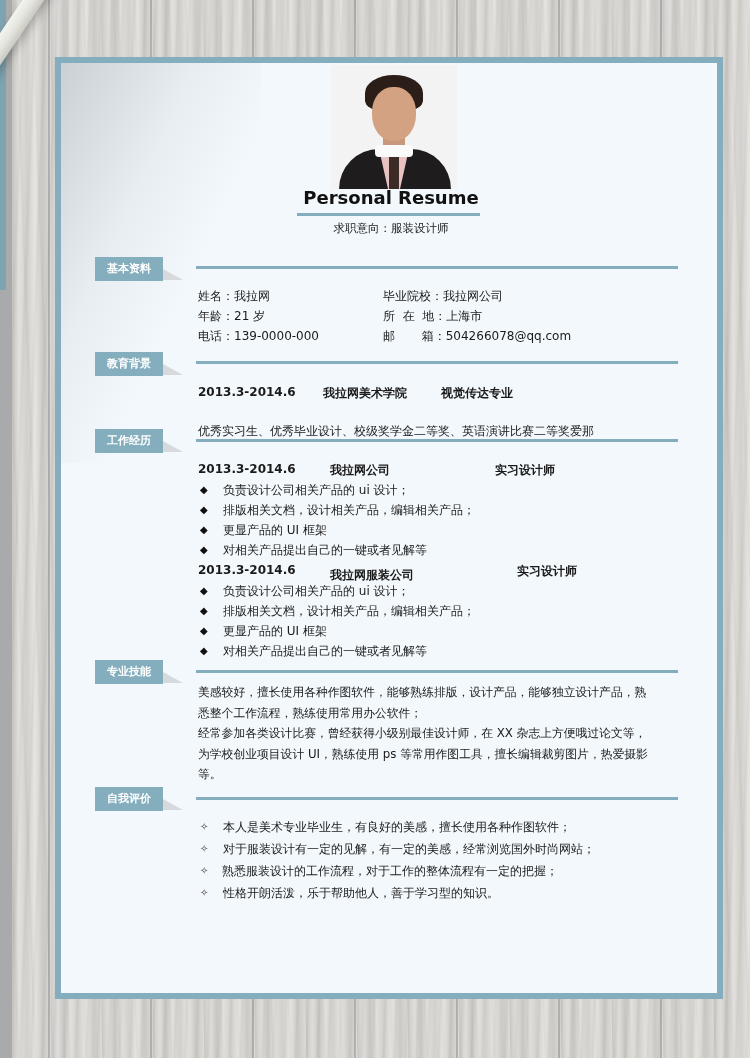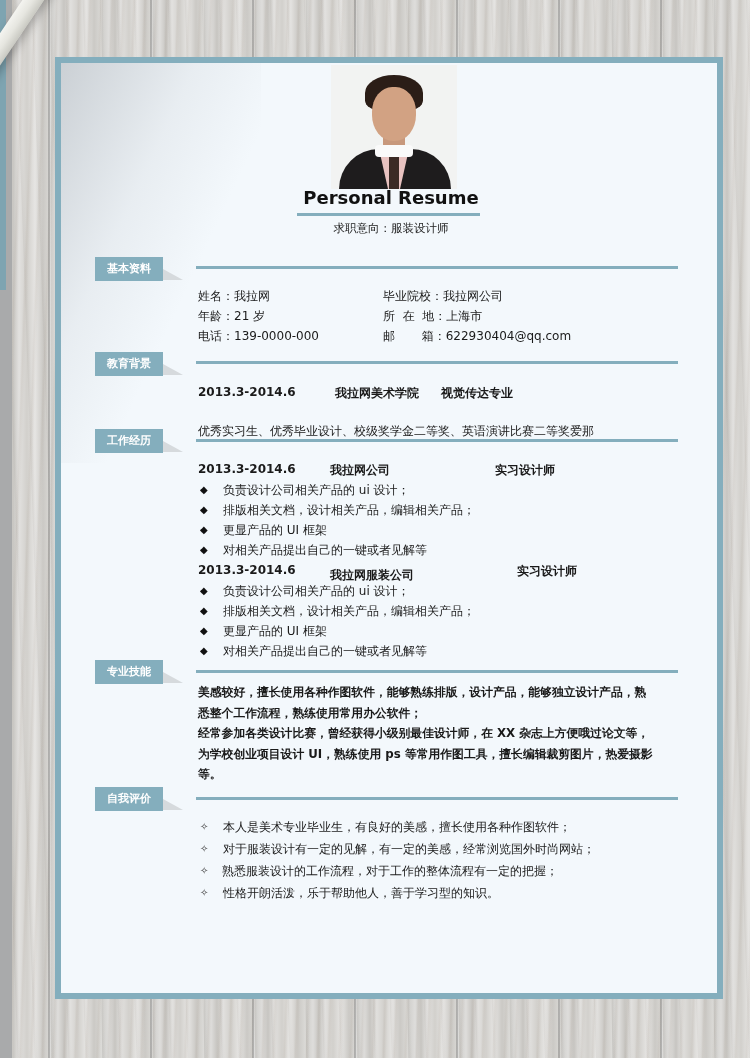--- a/index.html
+++ b/index.html
@@ -120,21 +120,21 @@
   }
   .sec-line {
     position: absolute; left: 135px; width: 482px; height: 3px;
     background: #84aebd;
   }
 
   .t { position: absolute; font-size: 12px; color: #1a1a1a; white-space: nowrap; }
   .b { font-weight: bold; }
   .bullet { position: absolute; font-size: 10px; color: #111; }
   .hollow { font-size: 10px; color: #444; }
-  .para { position: absolute; font-size: 11.8px; color: #1a1a1a; line-height: 20.5px; width: 460px; font-weight: bold; }
+  .para { position: absolute; font-size: 11.8px; color: #1a1a1a; line-height: 20.5px; width: 460px; }
 </style>
 </head>
 <body>
 
 <div class="wood-grain"></div>
 <div class="left-strip"></div>
 <div class="left-strip-blue"></div>
 <div class="pencil"></div>
 
 <div class="paper-frame"></div>
@@ -156,28 +156,28 @@
 
   <div class="sec-tag" style="top:194px">基本资料</div>
   <div class="sec-fold" style="top:206px"></div>
   <div class="sec-line" style="top:203px"></div>
 
   <div class="t" style="left:137px;top:225px">姓名：我拉网</div>
   <div class="t" style="left:137px;top:245px">年龄：21 岁</div>
   <div class="t" style="left:137px;top:265px">电话：139-0000-000</div>
   <div class="t" style="left:322px;top:225px">毕业院校：我拉网公司</div>
   <div class="t" style="left:322px;top:245px;white-space:pre">所  在  地：上海市</div>
-  <div class="t" style="left:322px;top:265px;white-space:pre">邮       箱：622930404@qq.com</div>
+  <div class="t" style="left:322px;top:265px;white-space:pre">邮       箱：504266078@qq.com</div>
 
   <div class="sec-tag" style="top:289px">教育背景</div>
   <div class="sec-fold" style="top:301px"></div>
   <div class="sec-line" style="top:298px"></div>
 
   <div class="t b" style="left:137px;top:322px">2013.3-2014.6</div>
-  <div class="t b" style="left:274px;top:322px">我拉网美术学院</div>
+  <div class="t b" style="left:262px;top:322px">我拉网美术学院</div>
   <div class="t b" style="left:380px;top:322px">视觉传达专业</div>
   <div class="t" style="left:137px;top:360px">优秀实习生、优秀毕业设计、校级奖学金二等奖、英语演讲比赛二等奖爱那</div>
 
   <div class="sec-tag" style="top:366px">工作经历</div>
   <div class="sec-fold" style="top:378px"></div>
   <div class="sec-line" style="top:376px"></div>
 
   <div class="t b" style="left:137px;top:399px">2013.3-2014.6</div>
   <div class="t b" style="left:269px;top:399px">我拉网公司</div>
   <div class="t b" style="left:434px;top:399px">实习设计师</div>

